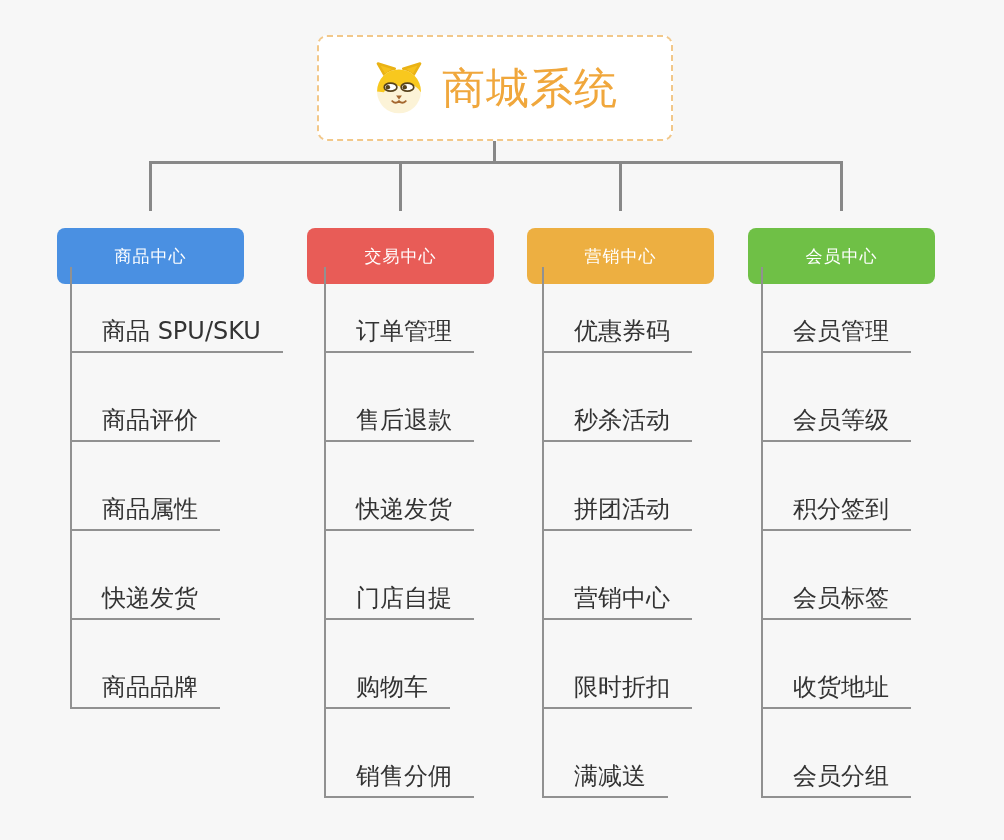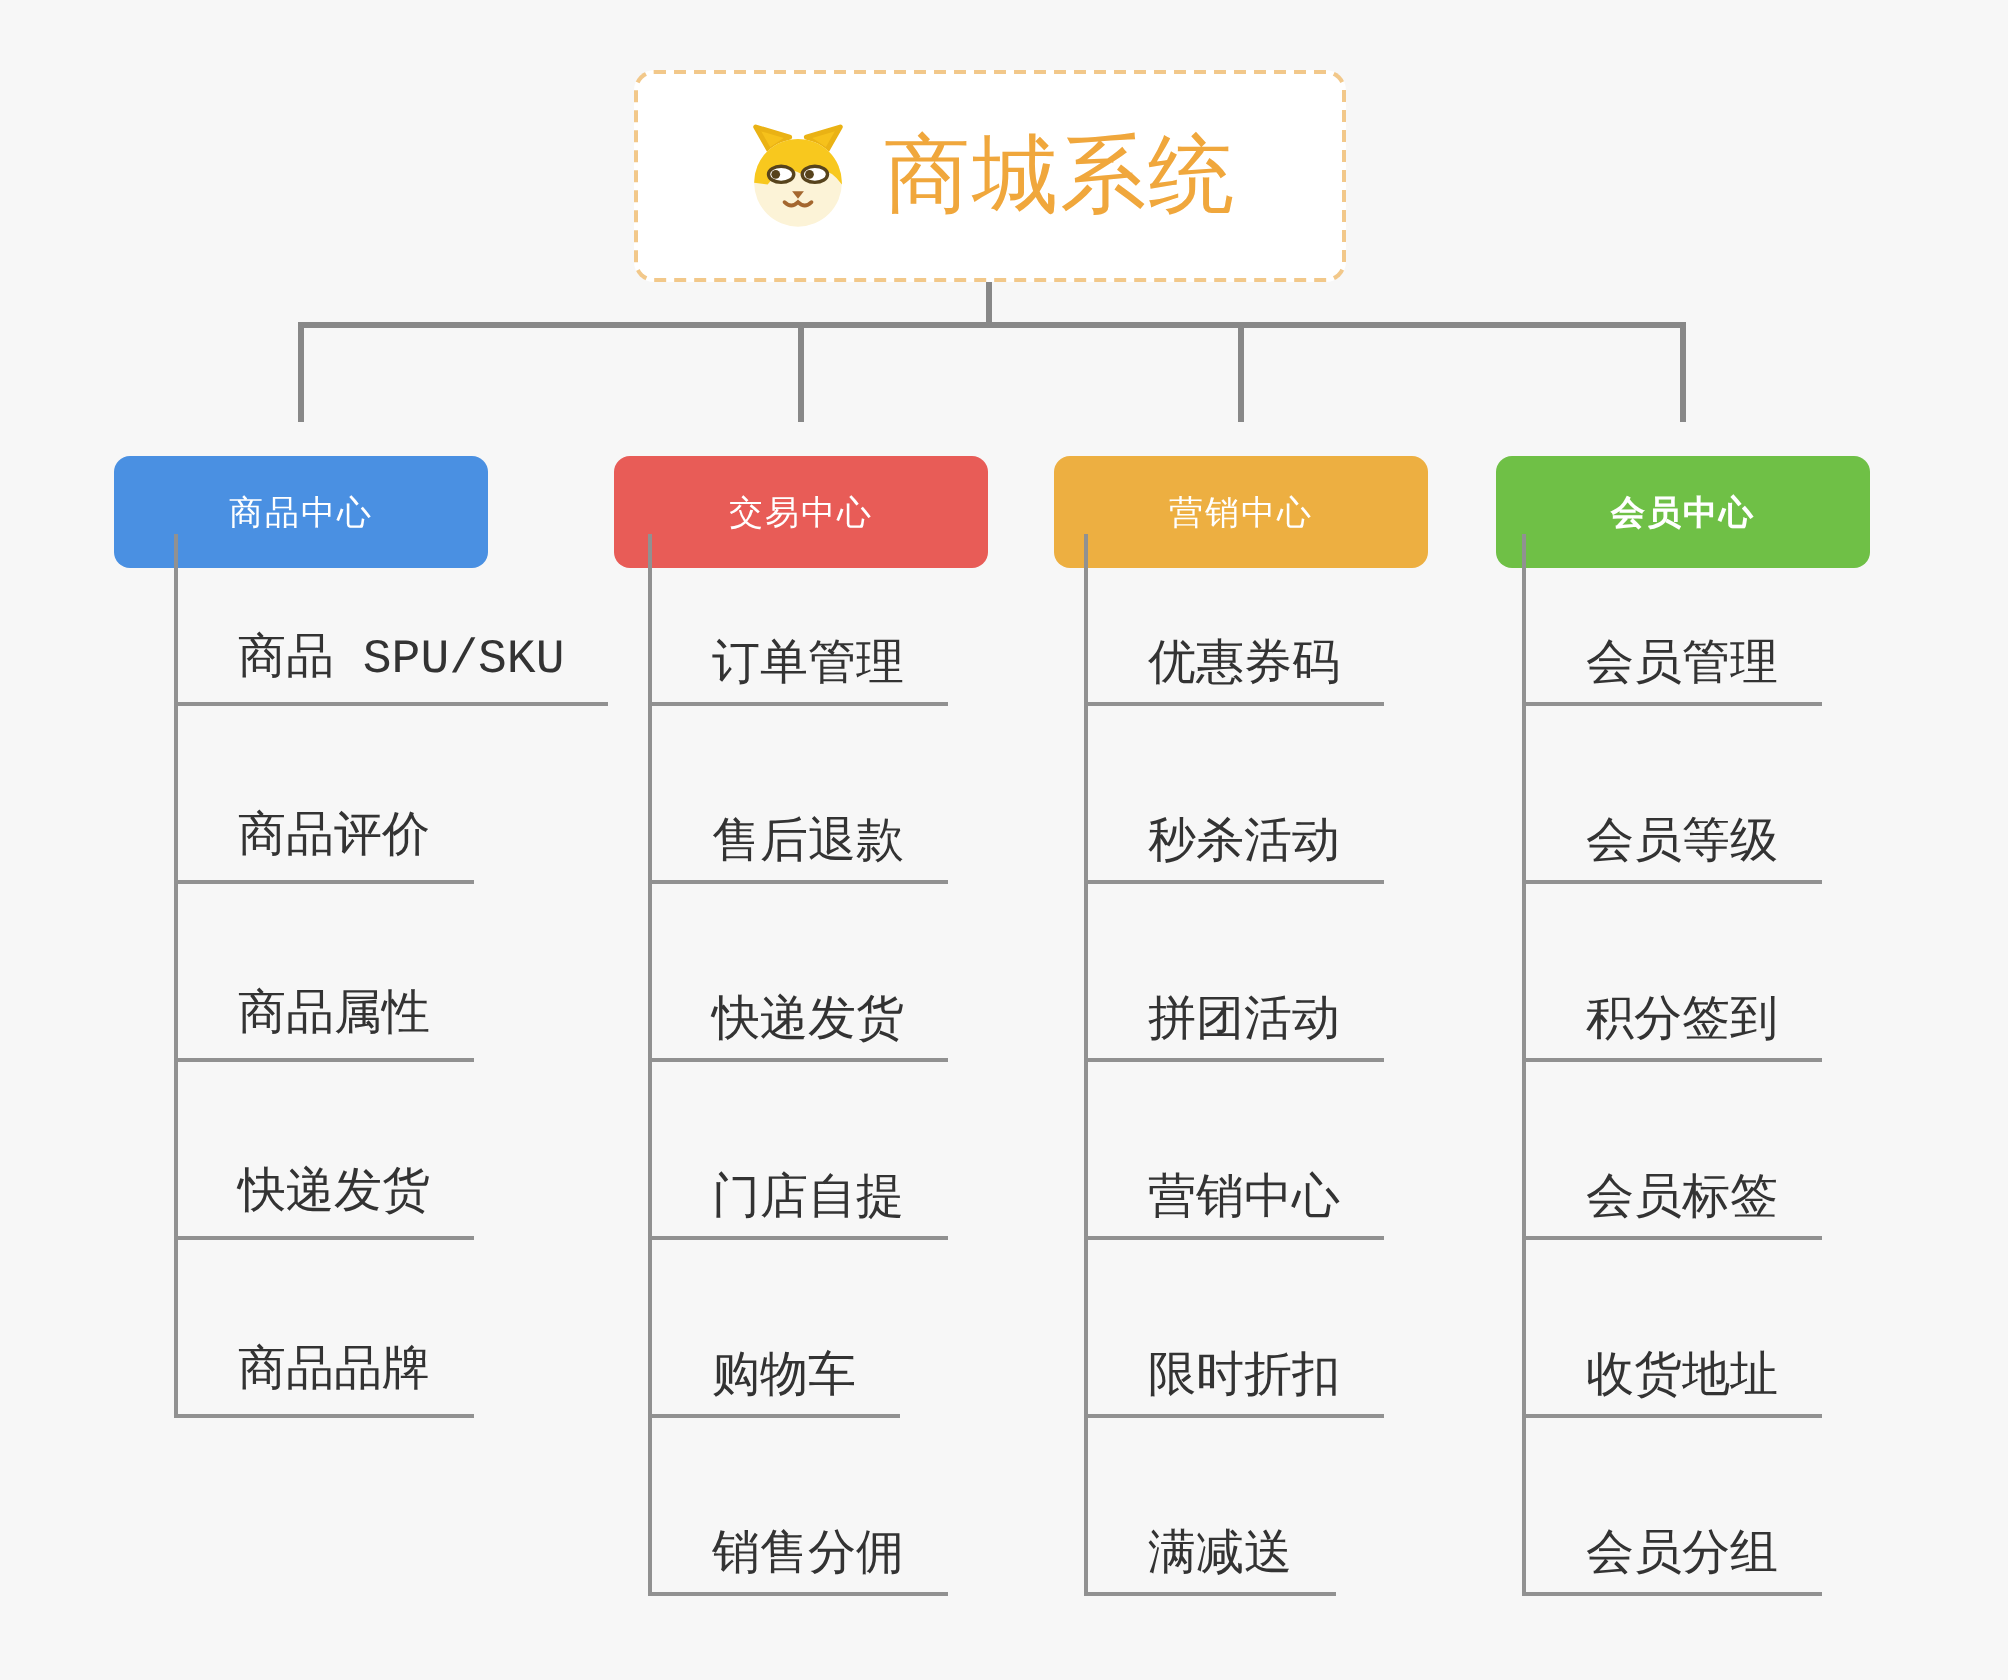--- a/index.html
+++ b/index.html
@@ -27,25 +27,25 @@
   .drop { top:163px; width:3px; height:48px; }
   .d1 { left:149px; } .d2 { left:399px; } .d3 { left:619px; } .d4 { left:840px; }
 
   
   .branch-header {
     position:absolute; top:211px; width:187px; height:56px;
     border-radius:8px; color:#ffffff; font-size:17px;
     display:flex; align-items:center; justify-content:center;
     letter-spacing:1px; cursor:default;margin-top:17px;
   }
-  .h1 { left:57px; } .h2 { left:307px; } .h3 { left:527px; } .h4 { left:748px;font-weight:bold; }
+  .h1 { left:57px; } .h2 { left:307px; } .h3 { left:527px; } .h4 { left:748px; }
 
   
   .leaves { position:absolute; top:267px; }
-  .c1 { left:87px;font-family:Liberation Mono, monospace; } .c2 { left:324px; } .c3 { left:542px; } .c4 { left:761px; }
+  .c1 { left:70px; } .c2 { left:324px; } .c3 { left:542px; } .c4 { left:761px; }
   .leaf {
     width:fit-content; white-space:nowrap;
     border-left:2px solid #919191; border-bottom:2px solid #919191;
     padding:53px 22px 6px 30px;
     font-size:24px; line-height:28px; color:#333333; cursor:default;
   }
   .leaf:first-child { padding-top:50px; }
 </style>
 </head>
 <body>

